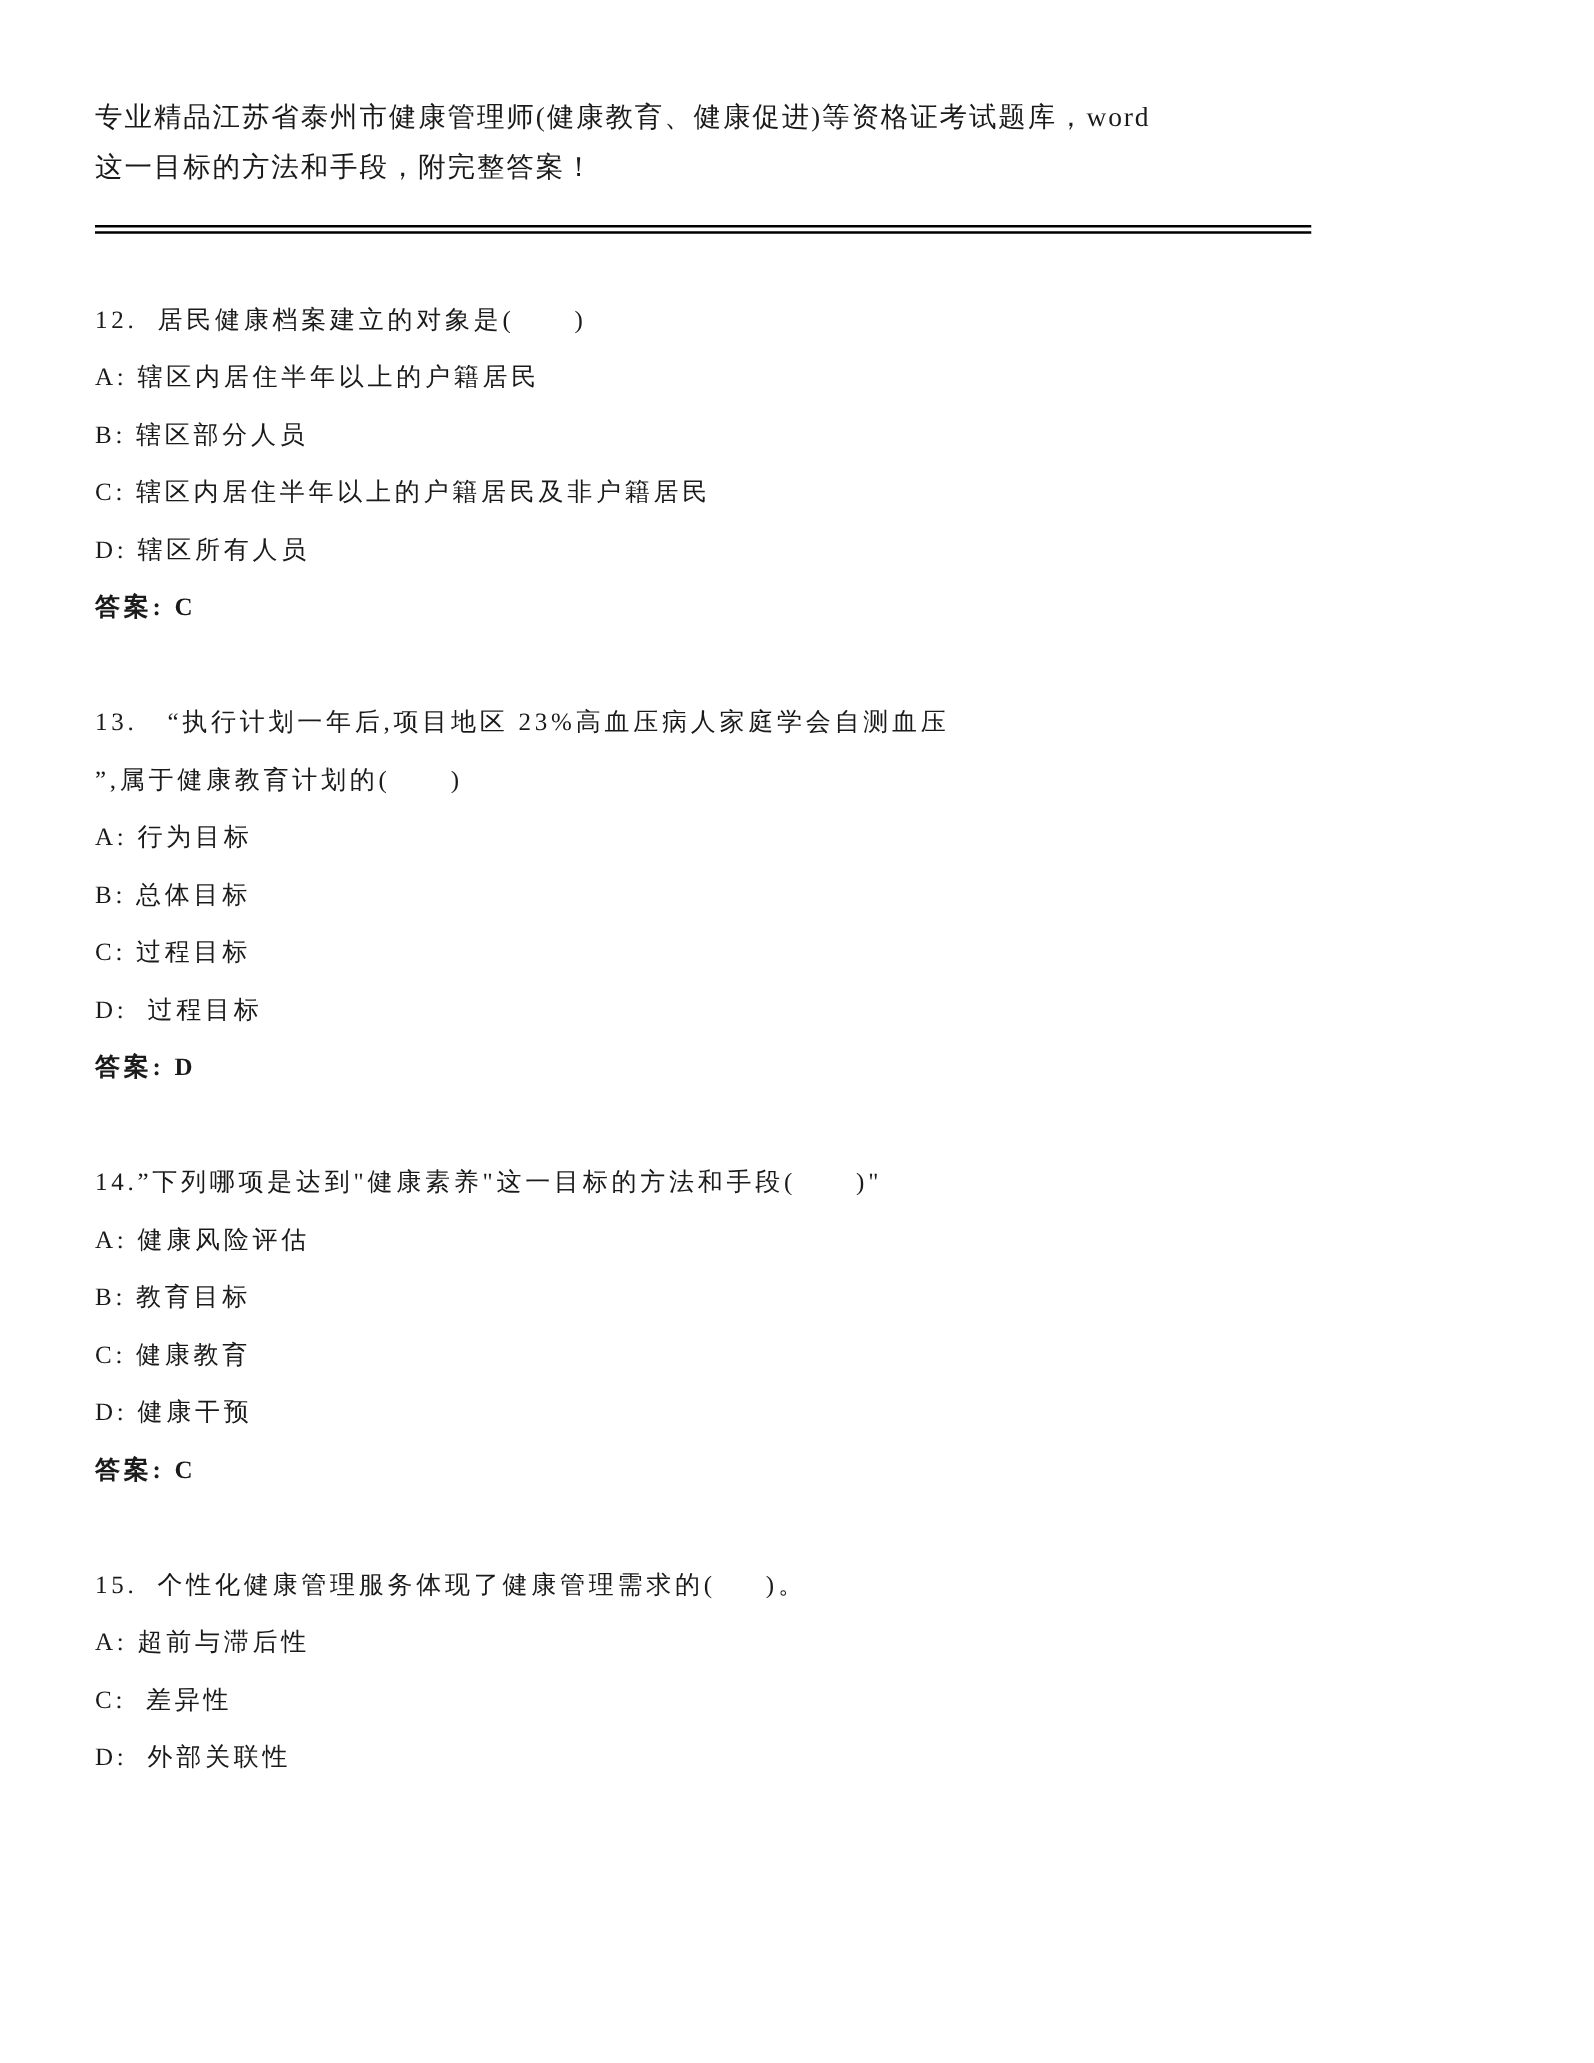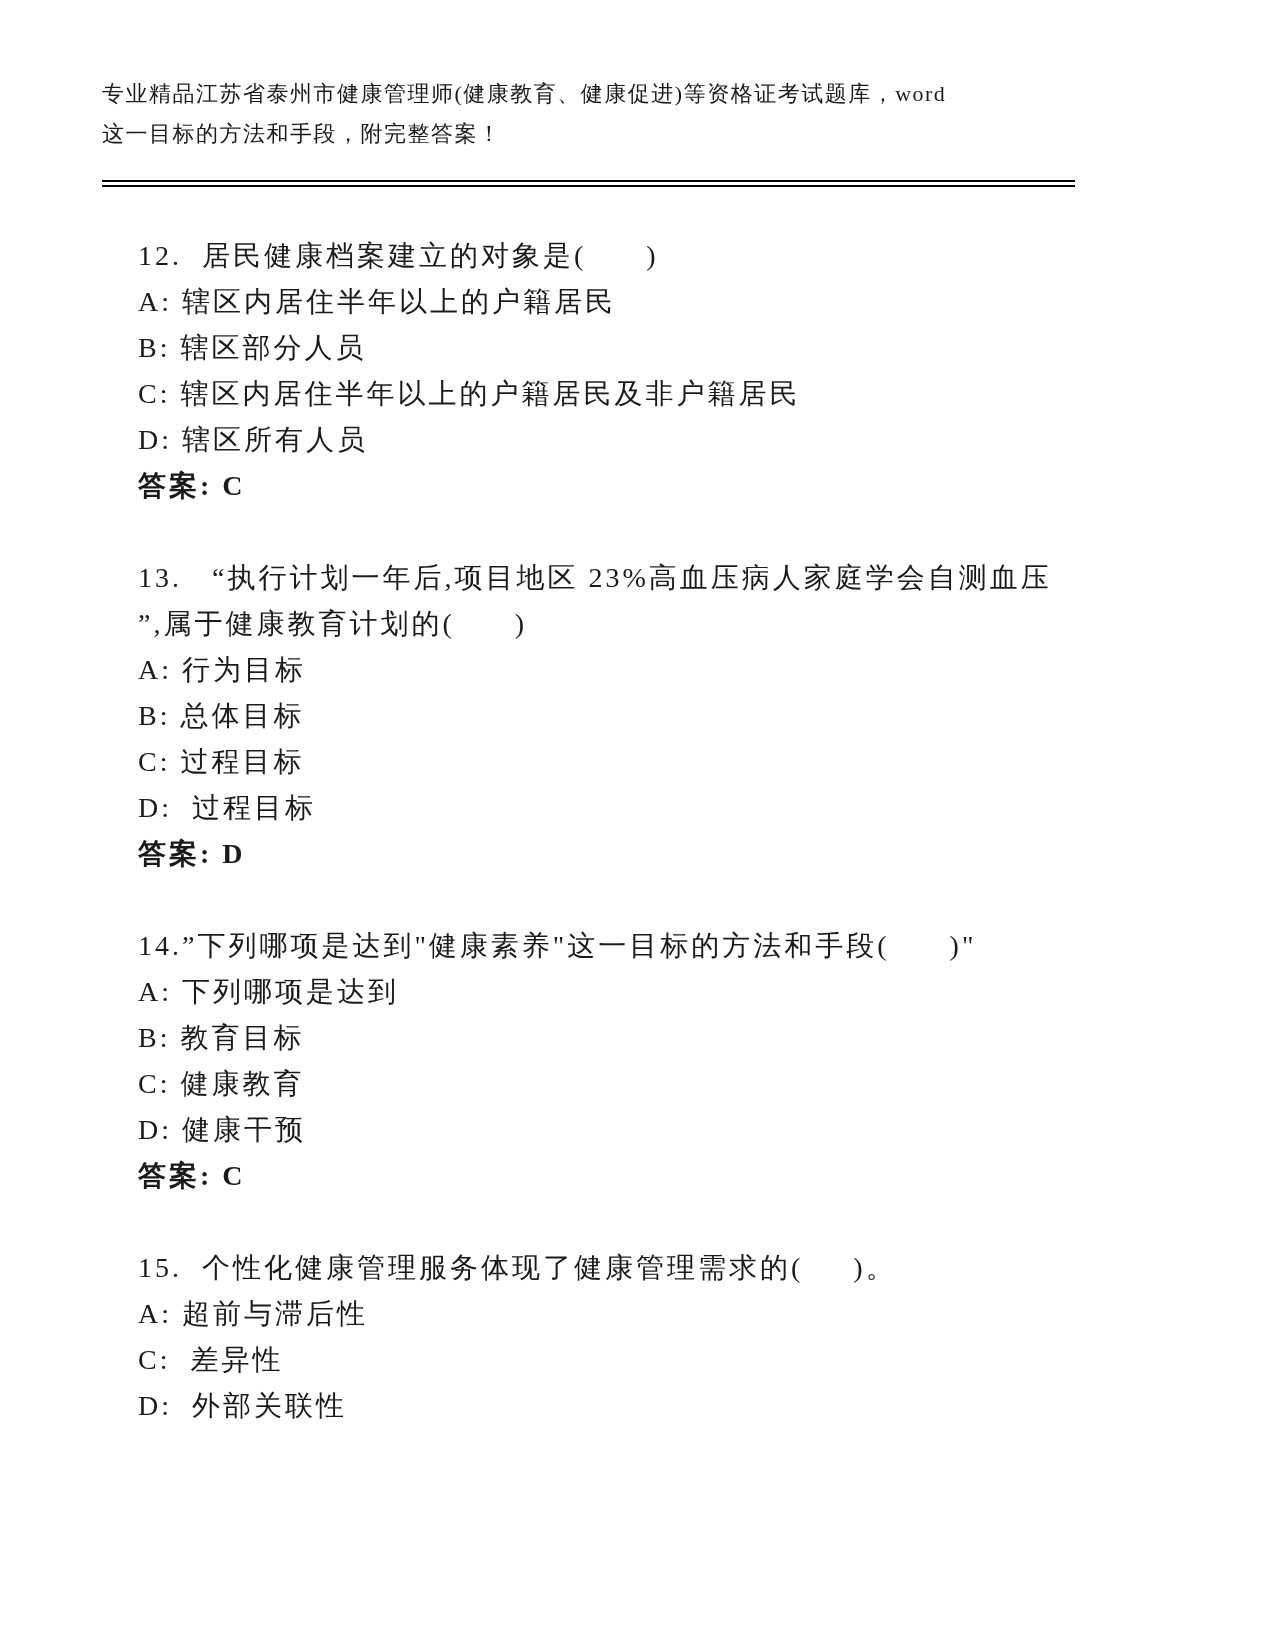--- a/index.html
+++ b/index.html
@@ -12,44 +12,43 @@
     height: 1650px;
     overflow: hidden;
     font-family: "Liberation Serif", "DejaVu Serif", serif;
     color: #1a1a1a;
   }
   .page {
     position: relative;
     width: 1275px;
     height: 1650px;
     box-sizing: border-box;
-    padding: 74px 112px 0 102px;
+    padding: 74px 112px 0 76px;
   }
   .doc-header {
     width: 870px;
     font-size: 22px;
     letter-spacing: 1.5px;
     line-height: 40px;
   }
   .doc-header .line {
     white-space: pre-wrap;
   }
   .header-rule {
     margin-top: 26px;
     width: 973px;
     height: 3px;
     border-top: 2px solid #000;
     border-bottom: 2px solid #000;
   }
   .questions {
     width: 940px;
-    font-size: 28px;
+    font-size: 20px;
     letter-spacing: 3px;
     line-height: 46px;
-    margin-left: 36px;
   }
   .question-block {
     margin-top: 46px;
   }
   .question-block .line {
     white-space: pre-wrap;
   }
   .answer-line {
     font-weight: 700;
     white-space: pre-wrap;
@@ -83,21 +82,21 @@
       <div class="line">”,属于健康教育计划的(      )</div>
       <div class="line">A: 行为目标</div>
       <div class="line">B: 总体目标</div>
       <div class="line">C: 过程目标</div>
       <div class="line">D:  过程目标</div>
       <div class="answer-line">答案: D</div>
     </div>
 
     <div class="question-block">
       <div class="line">14.”下列哪项是达到"健康素养"这一目标的方法和手段(      )"</div>
-      <div class="line">A: 下列哪项是达到</div>
+      <div class="line">A: 健康风险评估</div>
       <div class="line">B: 教育目标</div>
       <div class="line">C: 健康教育</div>
       <div class="line">D: 健康干预</div>
       <div class="answer-line">答案: C</div>
     </div>
 
     <div class="question-block">
       <div class="line">15.  个性化健康管理服务体现了健康管理需求的(     )。</div>
       <div class="line">A: 超前与滞后性</div>
       <div class="line">C:  差异性</div>

